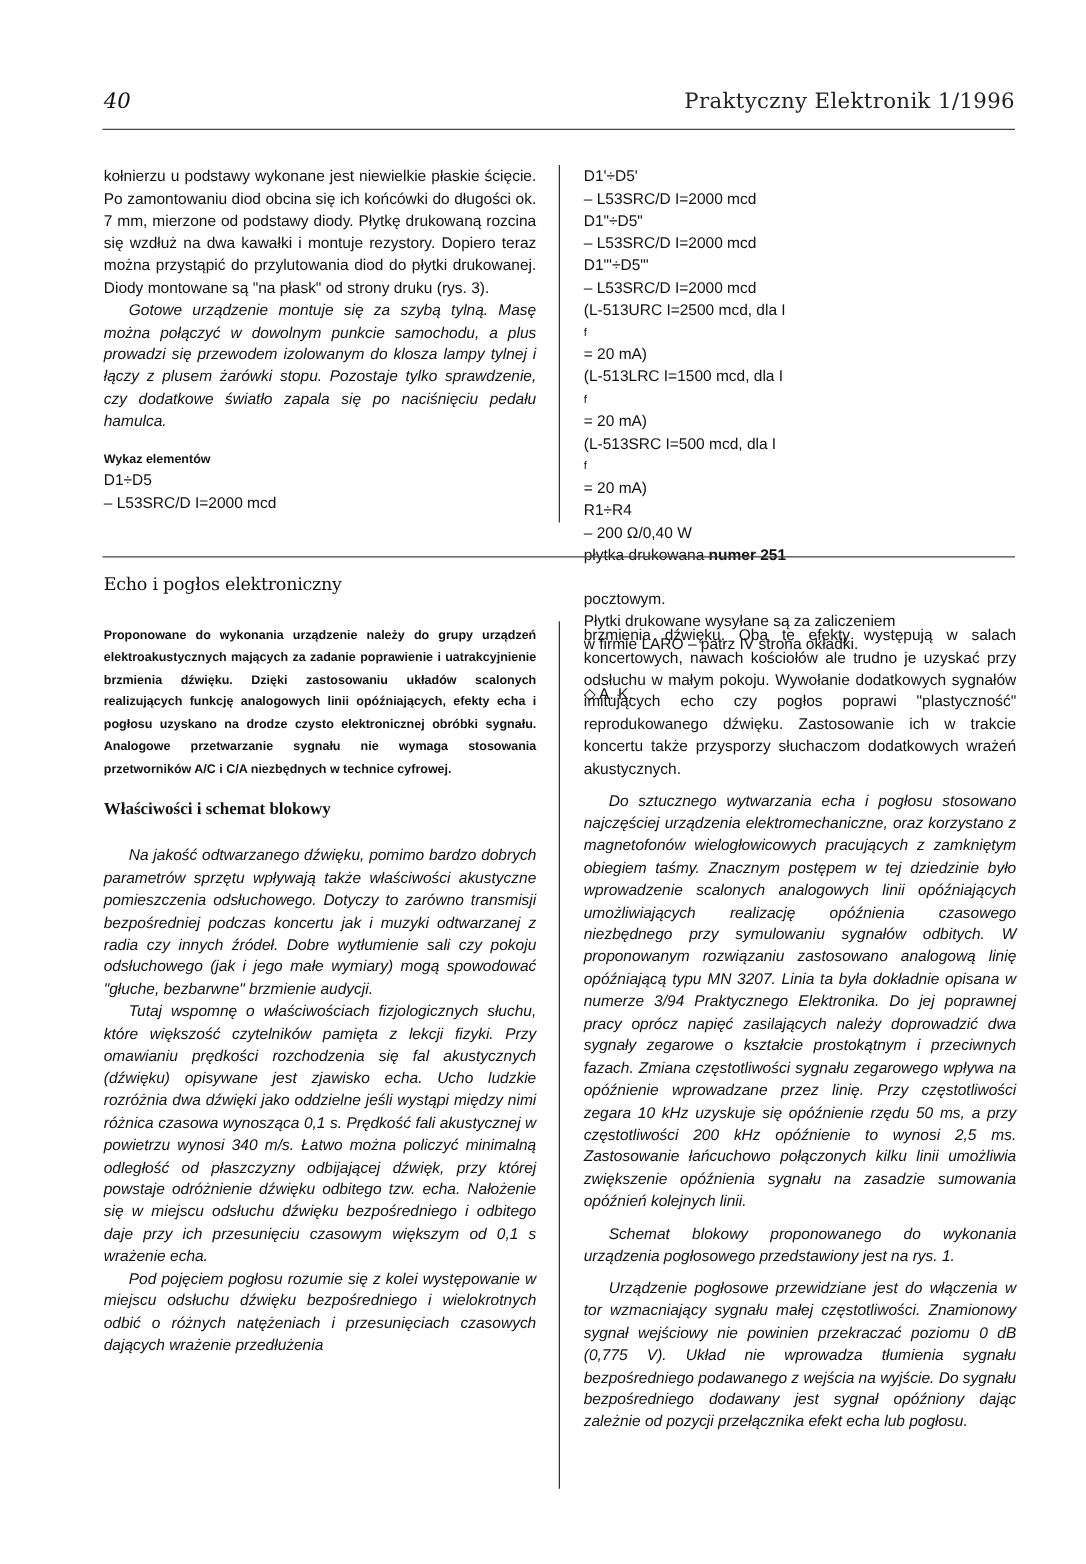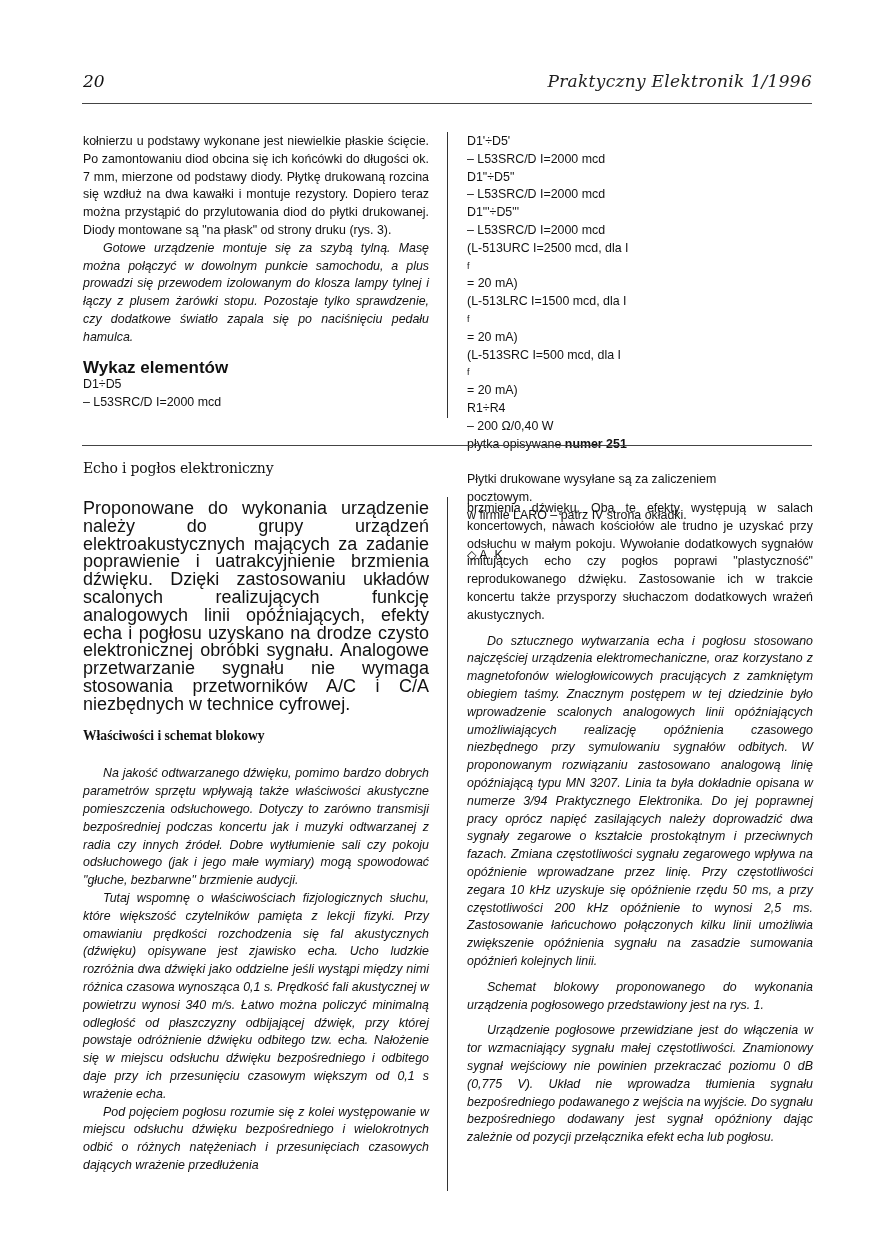--- a/index.html
+++ b/index.html
@@ -1,47 +1,47 @@
 <!DOCTYPE html>
 <html><head>
 <meta charset="utf-8">
 <style>
   html, body { margin: 0; padding: 0; background: #ffffff; }
   body { width: 869px; height: 1251px; position: relative; overflow: hidden; color: #111; }
   .serif { font-family: "DejaVu Serif", "Liberation Serif", serif; }
   .sans  { font-family: "Liberation Sans", "DejaVu Sans", sans-serif; }
   #page-num { position: absolute; left: 83px; top: 71px; font-size: 17px; font-style: italic; }
-  #running-head { position: absolute; right: 57px; top: 71px; font-size: 17px; font-style: italic; letter-spacing: 0.3px; color: #222; }
+  #running-head { position: absolute; right: 57px; top: 71px; font-size: 17px; letter-spacing: 0.3px; color: #222; }
   .hrule { position: absolute; height: 1px; background: #444; }
   #top-rule { left: 82px; width: 730px; top: 103px; }
   #mid-rule { left: 82px; width: 730px; top: 445px; }
   .vrule { position: absolute; width: 1px; background: #333; left: 447px; }
   #top-vrule { top: 132px; height: 286px; }
   #bot-vrule { top: 497px; height: 694px; }
   .col { position: absolute; font-size: 12.4px; line-height: 17.8px; }
   .col p { margin: 0; text-align: justify; text-align-last: left; }
   .col p.ind { text-indent: 20px; font-style: italic; }
   .col p.gap { margin-top: 8px; }
   #top-left  { left: 83px;  top: 133px; width: 346px; }
   #top-right { left: 467px; top: 133px; width: 346px; }
   #bot-left  { left: 83px;  top: 500px; width: 346px; }
   #bot-right { left: 467px; top: 500px; width: 346px; }
   .parts-row { display: flex; white-space: nowrap; flex-direction: column; }
   .parts-row .pname { width: 102px; flex: none; }
-  .subhead { font-weight: bold; font-size: 17px; margin-top: 12px !important; }
+  .subhead { font-weight: bold; font-size: 10px; margin-top: 12px !important; }
   .sig { text-align: right !important; margin-top: 22px !important; }
   #article-title { position: absolute; left: 83px; top: 451px; font-size: 14px; font-weight: normal; color: #111; letter-spacing: -0.2px; }
-  .lead { font-weight: normal; font-size: 18px; line-height: 17.8px; }
+  .lead { font-weight: bold; font-size: 10px; line-height: 17.8px; }
   .sec-title { font-family: Liberation Serif, serif; font-weight: bold; font-size: 13.6px; margin: 13px 0 21px 0 !important; text-align: left !important; }
   sub.f { font-size: 9px; }
 </style>
 </head>
 <body>
 
-<div id="page-num" class="serif">20</div>
+<div id="page-num" class="serif">40</div>
 <div id="running-head" class="serif">Praktyczny Elektronik 1/1996</div>
 <div id="top-rule" class="hrule"></div>
 
 <div id="top-left" class="col sans">
   <p>kołnierzu u podstawy wykonane jest niewielkie płaskie ścięcie. Po zamontowaniu diod obcina się ich końcówki do długości ok. 7 mm, mierzone od podstawy diody. Płytkę drukowaną rozcina się wzdłuż na dwa kawałki i montuje rezystory. Dopiero teraz można przystąpić do przylutowania diod do płytki drukowanej. Diody montowane są "na płask" od strony druku (rys. 3).</p>
   <p class="ind">Gotowe urządzenie montuje się za szybą tylną. Masę można połączyć w dowolnym punkcie samochodu, a plus prowadzi się przewodem izolowanym do klosza lampy tylnej i łączy z plusem żarówki stopu. Pozostaje tylko sprawdzenie, czy dodatkowe światło zapala się po naciśnięciu pedału hamulca.</p>
   <p class="subhead">Wykaz elementów</p>
   <div class="parts-row">
     <span class="pname">D1÷D5</span>
     <span>– L53SRC/D I=2000 mcd</span>
@@ -76,25 +76,25 @@
   <div class="parts-row">
     <span>(L-513SRC I=500 mcd, dla I</span>
       <sub class="f">f</sub>
       <span> = 20 mA)</span>
   </div>
   <div class="parts-row">
     <span class="pname">R1÷R4</span>
     <span>– 200 Ω/0,40 W</span>
   </div>
   <div>
-    <span>płytka opisywane </span><b>numer 251</b>
+    <span>płytka drukowana </span><b>numer 251</b>
   </div>
   <div style="margin-top:18px">
+    <div>pocztowym.</div>
     <div>Płytki drukowane wysyłane są za zaliczeniem</div>
-    <div>pocztowym.</div>
     <div>w firmie LARO – patrz IV strona okładki.</div>
   </div>
   <p class="sig">◇ A. K.</p>
 </div>
 
 <div id="mid-rule" class="hrule"></div>
 
 <h1 id="article-title" class="serif">Echo i pogłos elektroniczny</h1>
 
 <div id="bot-left" class="col sans">

